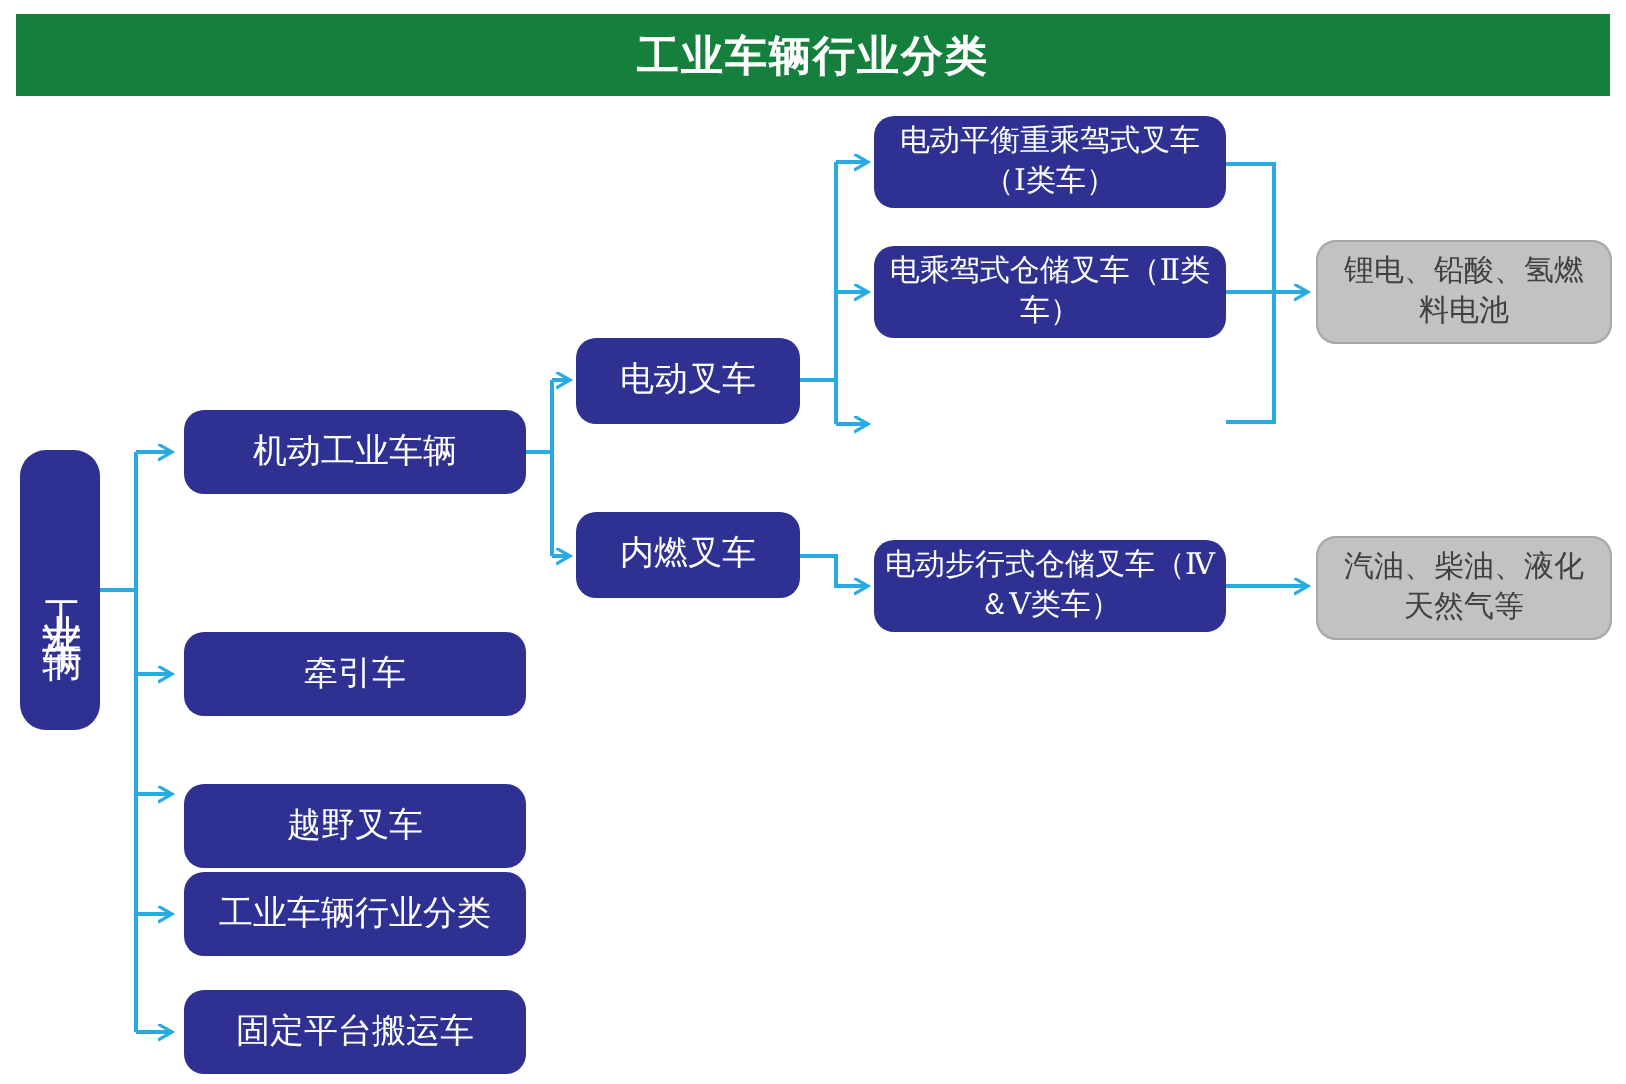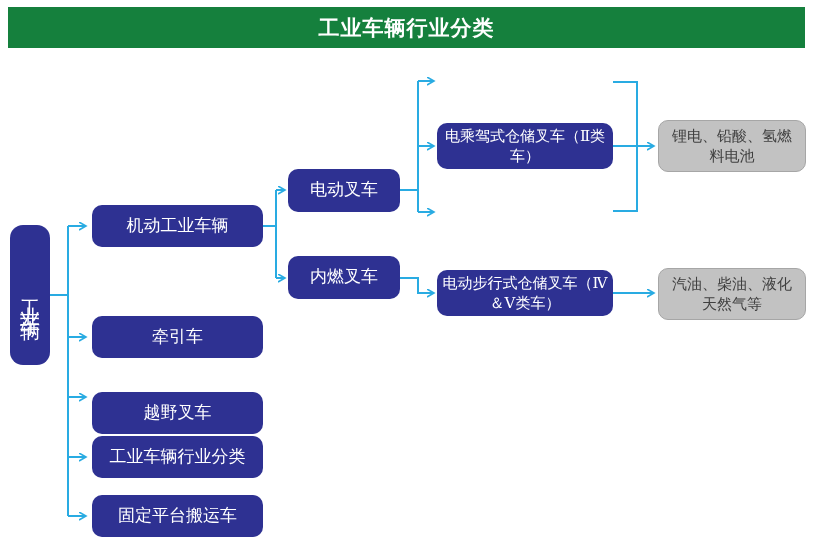--- a/index.html
+++ b/index.html
@@ -134,19 +134,20 @@
 
   <div class="node l2 l2-1">机动工业车辆</div>
   <div class="node l2 l2-2">牵引车</div>
   <div class="node l2 l2-3">越野叉车</div>
   <div class="node l2 l2-4">工业车辆行业分类</div>
   <div class="node l2 l2-5">固定平台搬运车</div>
 
   <div class="node l3 l3-1">电动叉车</div>
   <div class="node l3 l3-2">内燃叉车</div>
 
+  <div class="node l4 l4-1">电动平衡重乘驾式叉车（Ⅰ类车）</div>
   <div class="node l4 l4-2">电乘驾式仓储叉车（Ⅱ类车）</div>
   <div class="node l4 l4-4">电动步行式仓储叉车（Ⅳ＆Ⅴ类车）</div>
 
   <div class="leaf leaf-1">锂电、铅酸、氢燃料电池</div>
   <div class="leaf leaf-2">汽油、柴油、液化天然气等</div>
 
 </div>
 
 </body></html>

